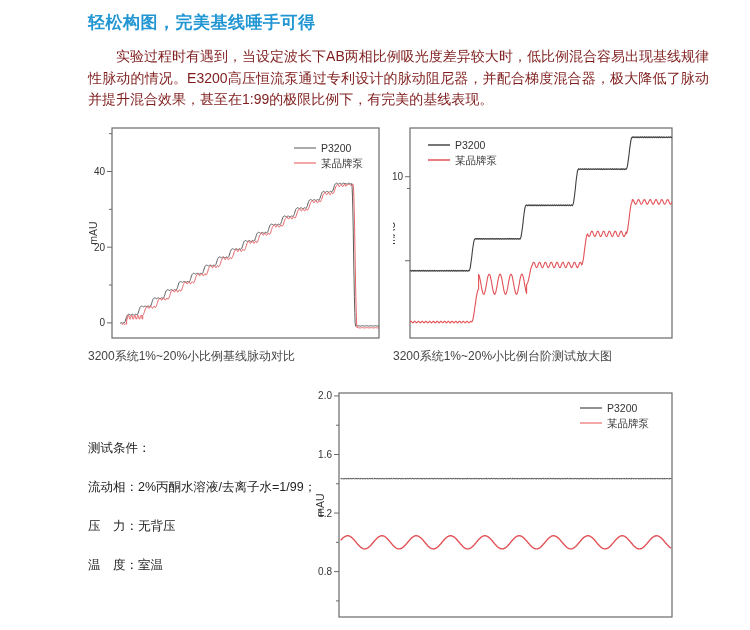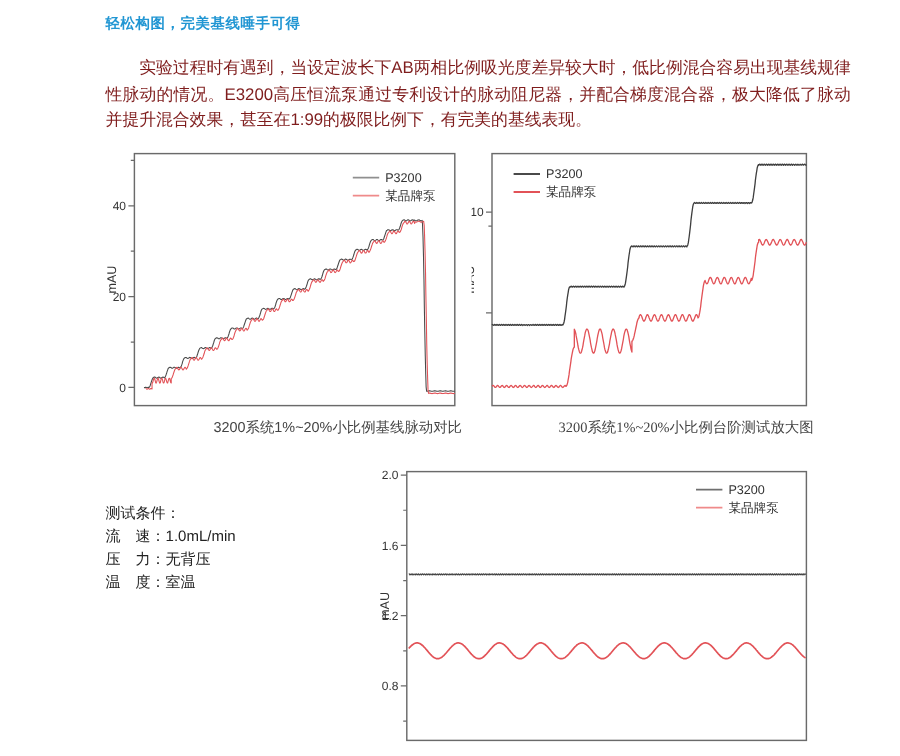--- a/index.html
+++ b/index.html
@@ -1,27 +1,27 @@
 <!DOCTYPE html>
 <html><head>
 <meta charset="utf-8">
 <style>
   * { margin:0; padding:0; box-sizing:border-box; }
   html,body { width:750px; height:630px; background:#ffffff; overflow:hidden;
     font-family:"Liberation Sans","DejaVu Sans",sans-serif; }
   .abs { position:absolute; }
-  #page-title { left:88px; top:11px; font-size:12px; font-weight:bold;
+  #page-title { left:88px; top:11px; font-size:17px; font-weight:bold;
     letter-spacing:0.5px; }
   #intro { left:88px; top:46px; width:621px; font-size:14px; line-height:21.5px;
     color:#7f1d1d; text-align:justify; text-indent:2em; }
-  .chart-caption { top:348px; text-align:right; font-size:12px; color:#444; }
+  .chart-caption { top:348px; text-align:left; font-size:12px; color:#444; }
   #caption-left { left:88px; width:297px; }
-  #caption-right { left:393px; width:285px;font-family:Liberation Serif, serif; }
+  #caption-right { left:393px; width:285px; }
   #conditions { left:88px; top:419px; font-size:12.5px; line-height:19px; color:#222; }
-  #conditions div { white-space:pre; }
+  #conditions div { white-space:pre;margin-top:20px; }
   svg text { font-family:"Liberation Sans","DejaVu Sans",sans-serif; fill:#333; }
   svg { display:block; }
 </style>
 </head>
 <body>
 
 <div id="page-title" class="abs" style="color: rgb(33, 150, 211);">轻松构图，完美基线唾手可得</div>
 
 <div id="intro" class="abs">实验过程时有遇到，当设定波长下AB两相比例吸光度差异较大时，低比例混合容易出现基线规律性脉动的情况。E3200高压恒流泵通过专利设计的脉动阻尼器，并配合梯度混合器，极大降低了脉动并提升混合效果，甚至在1:99的极限比例下，有完美的基线表现。</div>
 
@@ -57,21 +57,21 @@
     <polyline points="17.0,196.0 17.4,195.5 17.7,195.2 18.1,195.2 18.5,195.5 18.9,196.0 19.2,196.5 19.6,196.8 20.0,196.8 20.4,196.5 20.7,196.1 21.1,195.6 21.5,195.2 21.9,195.2 22.2,195.5 22.6,196.0 23.0,196.5 23.3,196.8 23.7,196.8 24.1,196.6 24.5,196.1 24.8,195.6 25.2,195.3 25.6,195.2 26.0,195.5 26.3,196.0 26.7,196.5 27.1,196.8 27.4,196.9 27.8,196.6 28.2,196.1 28.6,195.6 28.9,195.3 29.3,195.2 29.7,195.5 30.1,196.0 30.4,196.5 30.8,196.8 31.2,196.9 31.6,196.6 31.9,196.1 32.3,195.6 32.7,195.3 33.0,195.2 33.4,195.5 33.8,196.0 34.2,196.5 34.5,196.8 34.9,196.9 35.3,196.6 35.7,196.1 36.0,195.6 36.4,195.3 36.8,195.2 37.2,195.5 37.5,196.0 37.9,196.5 38.3,196.8 38.6,196.9 39.0,196.6 39.4,196.1 39.8,195.6 40.1,195.3 40.5,195.2 40.9,195.5 41.3,195.9 41.6,196.4 42.0,196.8 42.4,196.9 42.7,196.6 43.1,196.2 43.5,195.6 43.9,195.3 44.2,195.2 44.6,195.5 45.0,195.9 45.4,196.4 45.7,196.8 46.1,196.9 46.5,196.6 46.9,196.2 47.2,195.7 47.6,195.3 48.0,195.2 48.3,195.4 48.7,195.9 49.1,196.4 49.5,196.8 49.8,196.9 50.2,196.6 50.6,196.2 51.0,195.7 51.3,195.3 51.7,195.2 52.1,195.4 52.4,195.9 52.8,196.4 53.2,196.8 53.6,196.9 53.9,196.7 54.3,196.2 54.7,195.7 55.1,195.3 55.4,195.2 55.8,195.4 56.2,195.9 56.6,196.4 56.9,196.8 57.3,196.9 57.7,196.7 58.0,196.2 58.4,195.7 58.8,195.3 59.2,195.2 59.5,195.4 59.9,195.9 60.3,196.4 60.7,196.8 61.0,196.9 61.4,196.7 61.8,196.2 62.2,195.7 62.5,195.3 62.9,195.2 63.3,195.4 63.6,195.8 64.0,196.4 64.4,196.8 64.8,196.9 65.1,196.7 65.5,196.2 65.9,195.7 66.3,195.3 66.6,195.2 67.0,195.4 67.4,195.8 67.7,196.3 68.1,196.7 68.5,196.9 68.9,196.7 69.2,196.3 69.6,195.7 70.0,195.3 70.4,195.2 70.7,195.4 71.1,195.8 71.5,196.3 71.9,196.7 72.2,196.9 72.6,196.7 73.0,196.3 73.3,195.8 73.7,195.3 74.1,195.2 74.5,195.4 74.8,195.8 75.2,196.3 75.6,196.7 76.0,196.9 76.3,196.7 76.7,196.3 77.1,195.8 77.5,195.4 77.8,195.2 78.2,195.4 78.6,195.8 78.6,196.0 78.9,195.8 79.3,195.2 79.7,194.1 80.1,192.6 80.4,190.8 80.8,188.6 81.2,186.2 81.5,183.7 81.9,181.0 82.3,178.3 82.7,175.6 83.0,173.1 83.4,170.7 83.8,168.6 84.2,166.7 84.5,165.3 84.9,164.2 85.3,163.5 85.6,163.3 85.6,148.4 86.0,149.2 86.4,150.3 86.8,151.9 87.1,153.7 87.5,155.7 87.9,157.9 88.3,160.0 88.6,162.1 89.0,164.0 89.4,165.6 89.8,166.9 90.1,167.8 90.5,168.3 90.9,168.3 91.3,167.8 91.6,166.9 92.0,165.5 92.4,163.9 92.8,162.0 93.1,159.9 93.5,157.7 93.9,155.6 94.3,153.5 94.6,151.7 95.0,150.2 95.4,149.1 95.8,148.4 96.1,148.2 96.5,148.4 96.9,149.0 97.3,150.1 97.6,151.6 98.0,153.4 98.4,155.4 98.8,157.5 99.1,159.7 99.5,161.8 99.9,163.7 100.3,165.4 100.6,166.8 101.0,167.7 101.4,168.2 101.8,168.3 102.1,167.9 102.5,167.0 102.9,165.7 103.2,164.1 103.6,162.2 104.0,160.2 104.4,158.0 104.7,155.9 105.1,153.8 105.5,152.0 105.9,150.4 106.2,149.3 106.6,148.5 107.0,148.2 107.4,148.3 107.7,148.9 108.1,150.0 108.5,151.4 108.9,153.1 109.2,155.1 109.6,157.2 110.0,159.4 110.4,161.5 110.7,163.5 111.1,165.2 111.5,166.6 111.9,167.6 112.2,168.2 112.6,168.3 113.0,168.0 113.4,167.2 113.7,165.9 114.1,164.4 114.5,162.5 114.9,160.5 115.2,158.3 115.6,156.2 116.0,154.1 116.4,152.2 116.7,150.6 117.1,149.4 117.5,148.6 117.9,148.2 118.2,148.3 118.6,148.8 119.0,149.8 119.4,151.2 119.7,152.9 120.1,154.8 120.5,156.9 120.9,159.1 121.2,161.2 121.6,163.2 122.0,165.0 122.4,166.4 122.7,167.5 123.1,168.1 123.5,168.3 123.9,168.0 124.2,167.3 124.6,166.1 125.0,164.6 125.3,162.8 125.7,160.8 126.1,158.6 126.5,156.5 126.8,154.4 127.2,152.5 127.6,150.8 128.0,149.6 128.3,148.7 128.7,148.2 129.1,148.2 129.5,148.7 129.8,149.6 130.2,150.9 130.6,152.6 131.0,154.5 131.3,156.6 131.7,158.8 132.1,160.9 132.5,162.9 132.8,164.7 133.2,166.2 133.6,167.4 133.6,158.2 134.0,158.1 134.3,157.5 134.7,156.6 135.1,155.4 135.5,153.9 135.8,152.3 136.2,150.5 136.6,148.6 137.0,146.7 137.4,144.9 137.7,143.2 138.1,141.7 138.5,140.5 138.9,139.7 139.2,139.1 139.6,138.9 139.6,137.9 140.0,137.0 140.4,136.4 140.7,136.2 141.1,136.5 141.5,137.1 141.9,138.0 142.2,139.1 142.6,140.1 143.0,141.0 143.4,141.5 143.7,141.6 144.1,141.3 144.5,140.6 144.9,139.6 145.2,138.5 145.6,137.5 146.0,136.7 146.3,136.3 146.7,136.3 147.1,136.7 147.5,137.5 147.8,138.5 148.2,139.5 148.6,140.5 149.0,141.2 149.3,141.6 149.7,141.5 150.1,141.0 150.5,140.2 150.8,139.1 151.2,138.1 151.6,137.1 152.0,136.5 152.3,136.2 152.7,136.4 153.1,137.0 153.5,137.9 153.8,138.9 154.2,140.0 154.6,140.9 154.9,141.4 155.3,141.6 155.7,141.3 156.1,140.7 156.4,139.7 156.8,138.7 157.2,137.6 157.6,136.8 157.9,136.3 158.3,136.3 158.7,136.6 159.1,137.3 159.4,138.3 159.8,139.4 160.2,140.4 160.6,141.2 160.9,141.6 161.3,141.5 161.7,141.1 162.1,140.3 162.4,139.3 162.8,138.2 163.2,137.2 163.6,136.6 163.9,136.2 164.3,136.4 164.7,136.9 165.0,137.7 165.4,138.8 165.8,139.9 166.2,140.8 166.5,141.4 166.9,141.6 167.3,141.4 167.7,140.8 168.0,139.9 168.4,138.8 168.8,137.8 169.2,136.9 169.5,136.4 169.9,136.2 170.3,136.5 170.7,137.2 171.0,138.2 171.4,139.3 171.8,140.3 172.2,141.1 172.5,141.5 172.9,141.6 173.3,141.2 173.7,140.4 174.0,139.4 174.4,138.3 174.8,137.4 175.1,136.6 175.5,136.3 175.9,136.3 176.3,136.8 176.6,137.6 177.0,138.6 177.4,139.7 177.8,140.7 178.1,141.3 178.5,141.6 178.9,141.4 179.3,140.9 179.6,140.0 180.0,139.0 180.4,137.9 180.8,137.0 181.1,136.4 181.5,136.2 181.9,136.5 182.3,137.1 182.6,138.0 183.0,139.1 183.4,140.2 183.7,141.0 184.1,141.5 184.5,141.6 184.9,141.3 185.2,140.5 185.6,139.6 186.0,138.5 186.4,137.5 186.7,136.7 187.1,136.3 187.5,136.3 187.9,136.7 188.2,137.5 188.6,138.5 188.6,138.9 189.0,138.6 189.4,137.7 189.7,136.3 190.1,134.4 190.5,132.0 190.9,129.3 191.2,126.4 191.6,123.4 192.0,120.3 192.4,117.4 192.8,114.7 193.1,112.4 193.5,110.5 193.9,109.0 194.3,108.1 194.6,107.8 194.6,108.0 195.0,109.0 195.4,109.9 195.8,110.4 196.1,110.5 196.5,110.2 196.9,109.5 197.3,108.5 197.6,107.4 198.0,106.4 198.4,105.6 198.7,105.2 199.1,105.2 199.5,105.6 199.9,106.4 200.2,107.4 200.6,108.5 201.0,109.4 201.4,110.2 201.7,110.5 202.1,110.4 202.5,109.9 202.9,109.1 203.2,108.1 203.6,107.0 204.0,106.1 204.4,105.4 204.7,105.2 205.1,105.3 205.5,105.9 205.9,106.8 206.2,107.9 206.6,108.9 207.0,109.8 207.3,110.4 207.7,110.5 208.1,110.3 208.5,109.6 208.8,108.7 209.2,107.6 209.6,106.6 210.0,105.7 210.3,105.2 210.7,105.2 211.1,105.5 211.5,106.3 211.8,107.2 212.2,108.3 212.6,109.3 213.0,110.1 213.3,110.5 213.7,110.5 214.1,110.0 214.5,109.2 214.8,108.2 215.2,107.1 215.6,106.2 215.9,105.5 216.3,105.2 216.7,105.3 217.1,105.8 217.4,106.7 217.8,107.7 218.2,108.8 218.6,109.7 218.9,110.3 219.3,110.5 219.7,110.3 220.1,109.7 220.4,108.8 220.8,107.7 221.2,106.7 221.6,105.8 221.9,105.3 222.3,105.2 222.7,105.5 223.1,106.1 223.4,107.1 223.8,108.2 224.2,109.2 224.5,110.0 224.9,110.5 225.3,110.5 225.7,110.1 226.0,109.4 226.4,108.4 226.8,107.3 227.2,106.3 227.5,105.6 227.9,105.2 228.3,105.2 228.7,105.7 229.0,106.5 229.4,107.5 229.8,108.6 230.2,109.6 230.5,110.2 230.9,110.5 231.3,110.4 231.7,109.8 232.0,108.9 232.4,107.9 232.8,106.8 233.1,105.9 233.1,107.8 233.5,107.5 233.9,106.6 234.3,105.2 234.7,103.2 235.0,100.7 235.4,98.0 235.8,95.0 236.2,91.9 236.5,88.8 236.9,85.8 237.3,83.0 237.7,80.6 238.0,78.6 238.4,77.1 238.8,76.2 239.2,75.9 239.2,73.9 239.6,73.6 239.9,73.6 240.3,74.0 240.7,74.8 241.1,75.7 241.4,76.6 241.8,77.4 242.2,78.0 242.6,78.3 242.9,78.1 243.3,77.6 243.7,76.9 244.1,75.9 244.4,75.0 244.8,74.2 245.2,73.7 245.6,73.6 245.9,73.8 246.3,74.4 246.7,75.2 247.1,76.1 247.4,77.0 247.8,77.8 248.2,78.2 248.6,78.2 248.9,77.9 249.3,77.3 249.7,76.4 250.1,75.5 250.4,74.6 250.8,73.9 251.2,73.6 251.6,73.6 251.9,74.1 252.3,74.8 252.7,75.7 253.1,76.6 253.5,77.4 253.8,78.0 254.2,78.3 254.6,78.1 255.0,77.6 255.3,76.9 255.7,75.9 256.1,75.0 256.5,74.2 256.8,73.7 257.2,73.6 257.6,73.8 258.0,74.4 258.3,75.2 258.7,76.1 259.1,77.1 259.5,77.8 259.8,78.2 260.2,78.2 260.6,77.9 261.0,77.3 261.3,76.4 261.7,75.5 262.1,74.6 262.5,73.9 262.8,73.6 263.2,73.6 263.6,74.1 264.0,74.8 264.3,75.7 264.7,76.6 265.1,77.4 265.5,78.0 265.9,78.3 266.2,78.1 266.6,77.6 267.0,76.9 267.4,75.9 267.7,75.0 268.1,74.2 268.5,73.7 268.9,73.6 269.2,73.8 269.6,74.4 270.0,75.2 270.4,76.2 270.7,77.1 271.1,77.8 271.5,78.2 271.9,78.2 272.2,77.9 272.6,77.3 273.0,76.4 273.4,75.4 273.7,74.6 274.1,73.9 274.5,73.6 274.9,73.6 275.2,74.1 275.6,74.8 276.0,75.7 276.4,76.6 276.7,77.5 277.1,78.0 277.5,78.3 277.9,78.1 278.2,77.6 278.6,76.8 279.0,75.9" fill="none" stroke="#e25257" stroke-width="1.1" stroke-linejoin="round"></polyline>
     <line x1="35" x2="57" y1="19" y2="19" stroke="#4a4a4a" stroke-width="1.5"></line>
     <text x="62" y="22.5" font-size="10.5">P3200</text>
     <line x1="35" x2="57" y1="34" y2="34" stroke="#e25257" stroke-width="1.5"></line>
     <text x="62" y="37.5" font-size="10.5">某品牌泵</text>
   </svg>
 <div id="caption-right" class="abs chart-caption">3200系统1%~20%小比例台阶测试放大图</div>
 
 <div id="conditions" class="abs">
   <div>测试条件：</div>
-  <div>流　速：1.0mL/min</div>
+  <div>流动相：2%丙酮水溶液/去离子水=1/99；</div>
   <div>压　力：无背压</div>
   <div>温　度：室温</div>
 </div>
 
 <svg class="abs" style="left:300px;top:383px" width="380" height="240">
     <rect x="39" y="10" width="333" height="224" fill="none" stroke="#6a6a6a" stroke-width="1.2"></rect>
     <line x1="34" x2="39" y1="188.6143790849673" y2="188.6143790849673" stroke="#6a6a6a" stroke-width="1"></line>
     <text x="32" y="192.1143790849673" text-anchor="end" font-size="10">0.8</text>
     <line x1="34" x2="39" y1="130.05228758169935" y2="130.05228758169935" stroke="#6a6a6a" stroke-width="1"></line>
     <text x="32" y="133.55228758169935" text-anchor="end" font-size="10">1.2</text>

